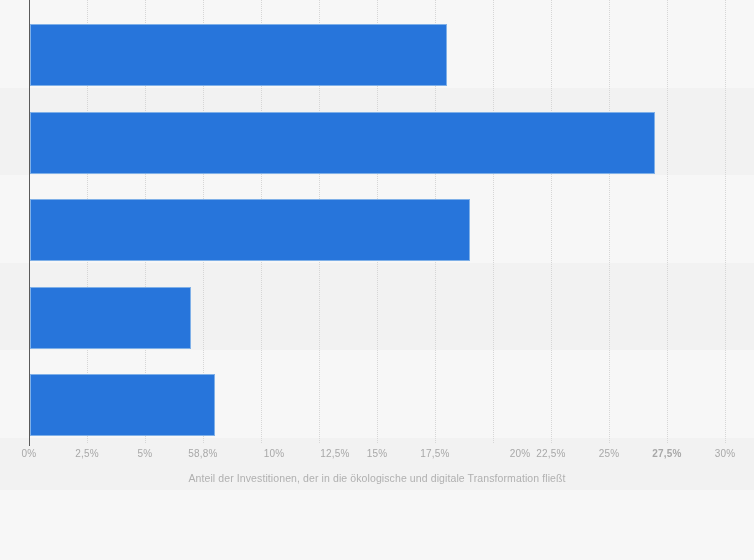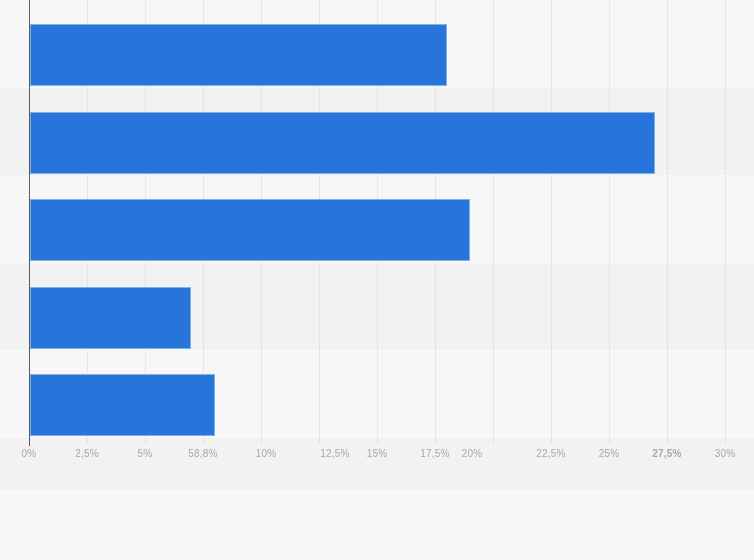--- a/index.html
+++ b/index.html
@@ -131,25 +131,26 @@
         <div class="bar" style="left: 30px; top: 286.5px; width: 161.4px; height: 62px;"></div>
         <div class="bar" style="left: 30px; top: 374px; width: 184.6px; height: 62px;"></div>
       </div>
   </div>
 
   <div class="x-labels">
       <span class="x-label" style="left: 29px;">0%</span>
       <span class="x-label" style="left: 87px;">2,5%</span>
       <span class="x-label" style="left: 145px;">5%</span>
       <span class="x-label" style="left: 203px;">58,8%</span>
-      <span class="x-label" style="left: 266px;">10%</span>
+      <span class="x-label" style="left: 274px;">10%</span>
       <span class="x-label" style="left: 319px; margin-left: 16px;">12,5%</span>
       <span class="x-label" style="left: 377px;">15%</span>
       <span class="x-label" style="left: 435px;">17,5%</span>
-      <span class="x-label" style="left: 472px;">20%</span>
+      <span class="x-label" style="left: 520px;">20%</span>
       <span class="x-label" style="left: 551px;">22,5%</span>
       <span class="x-label" style="left: 609px;">25%</span>
       <span class="x-label" style="left: 667px; font-weight: bold;">27,5%</span>
       <span class="x-label" style="left: 725px;">30%</span>
     </div>
 
+  <div class="axis-title">Anteil der Investitionen, der in die ökologische und digitale Transformation fließt</div>
 
 </div>
 
 </body></html>

